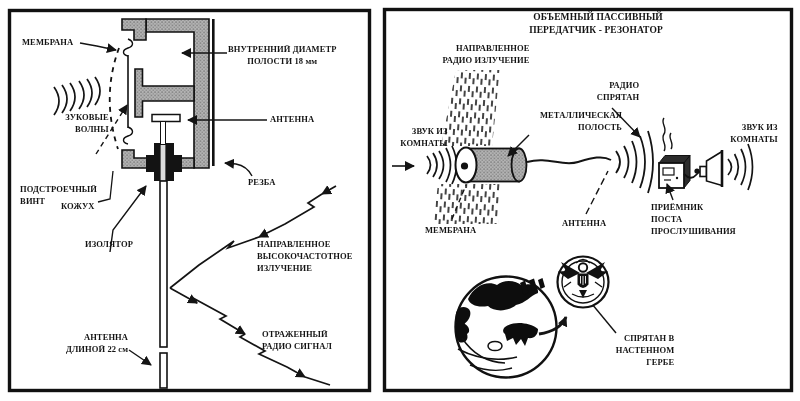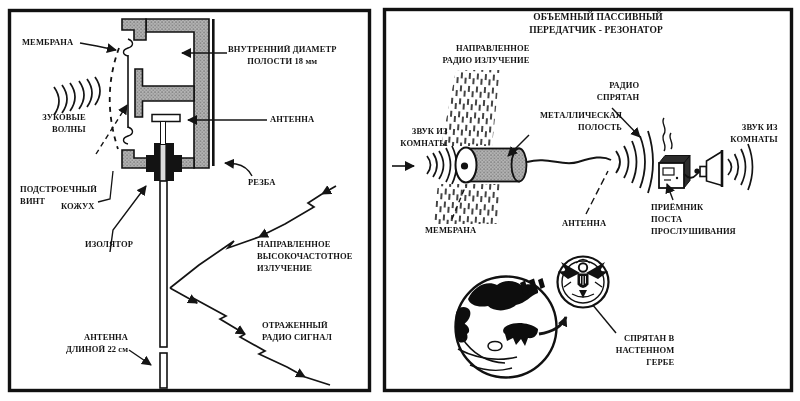--- a/index.html
+++ b/index.html
@@ -187,32 +187,32 @@
     <path d="M571,282 l-7,5 M595,282 l7,5" stroke="#111" stroke-width="1.4"></path>
     <path d="M572,294 q11,6 22,0" fill="none" stroke="#111" stroke-width="1.3"></path>
   </g>
 
   <path d="M539,334 Q560,331 566,317" fill="none" stroke="#141414" stroke-width="3" marker-end="url(#arr)"></path>
 </svg>
 
   <div class="lbl" style="left:22px;top:36px">МЕМБРАНА</div>
   <div class="lbl" style="left:228px;top:43px;text-align:center">ВНУТРЕННИЙ ДИАМЕТР
 ПОЛОСТИ 18 мм</div>
-  <div class="lbl ctr" style="left:64px;top:111px">ЗУКОВЫЕ
+  <div class="lbl ctr" style="left:87px;top:111px">ЗУКОВЫЕ
 ВОЛНЫ</div>
   <div class="lbl rt" style="left:97px;top:139px">ПОДСТРОЕЧНЫЙ
 ВИНТ</div>
   <div class="lbl" style="left:270px;top:113px">АНТЕННА</div>
   <div class="lbl" style="left:248px;top:176px">РЕЗБА</div>
   <div class="lbl" style="left:61px;top:200px">КОЖУХ</div>
   <div class="lbl" style="left:85px;top:238px">ИЗОЛЯТОР</div>
   <div class="lbl" style="left:257px;top:238px">НАПРАВЛЕННОЕ
 ВЫСОКОЧАСТОТНОЕ
 ИЗЛУЧЕНИЕ</div>
-  <div class="lbl" style="left:262px;top:319px">ОТРАЖЕННЫЙ
+  <div class="lbl" style="left:262px;top:328px">ОТРАЖЕННЫЙ
 РАДИО СИГНАЛ</div>
   <div class="lbl ctr" style="left:97px;top:331px">АНТЕННА
 ДЛИНОЙ 22 см</div>
 
   <div class="lbl ctr title" style="left:596px;top:11px">ОБЪЕМНЫЙ ПАССИВНЫЙ
 ПЕРЕДАТЧИК - РЕЗОНАТОР</div>
   <div class="lbl ctr" style="left:486px;top:42px">НАПРАВЛЕННОЕ
 РАДИО ИЗЛУЧЕНИЕ</div>
   <div class="lbl ctr" style="left:618px;top:79px">РАДИО
 СПРЯТАН</div>

